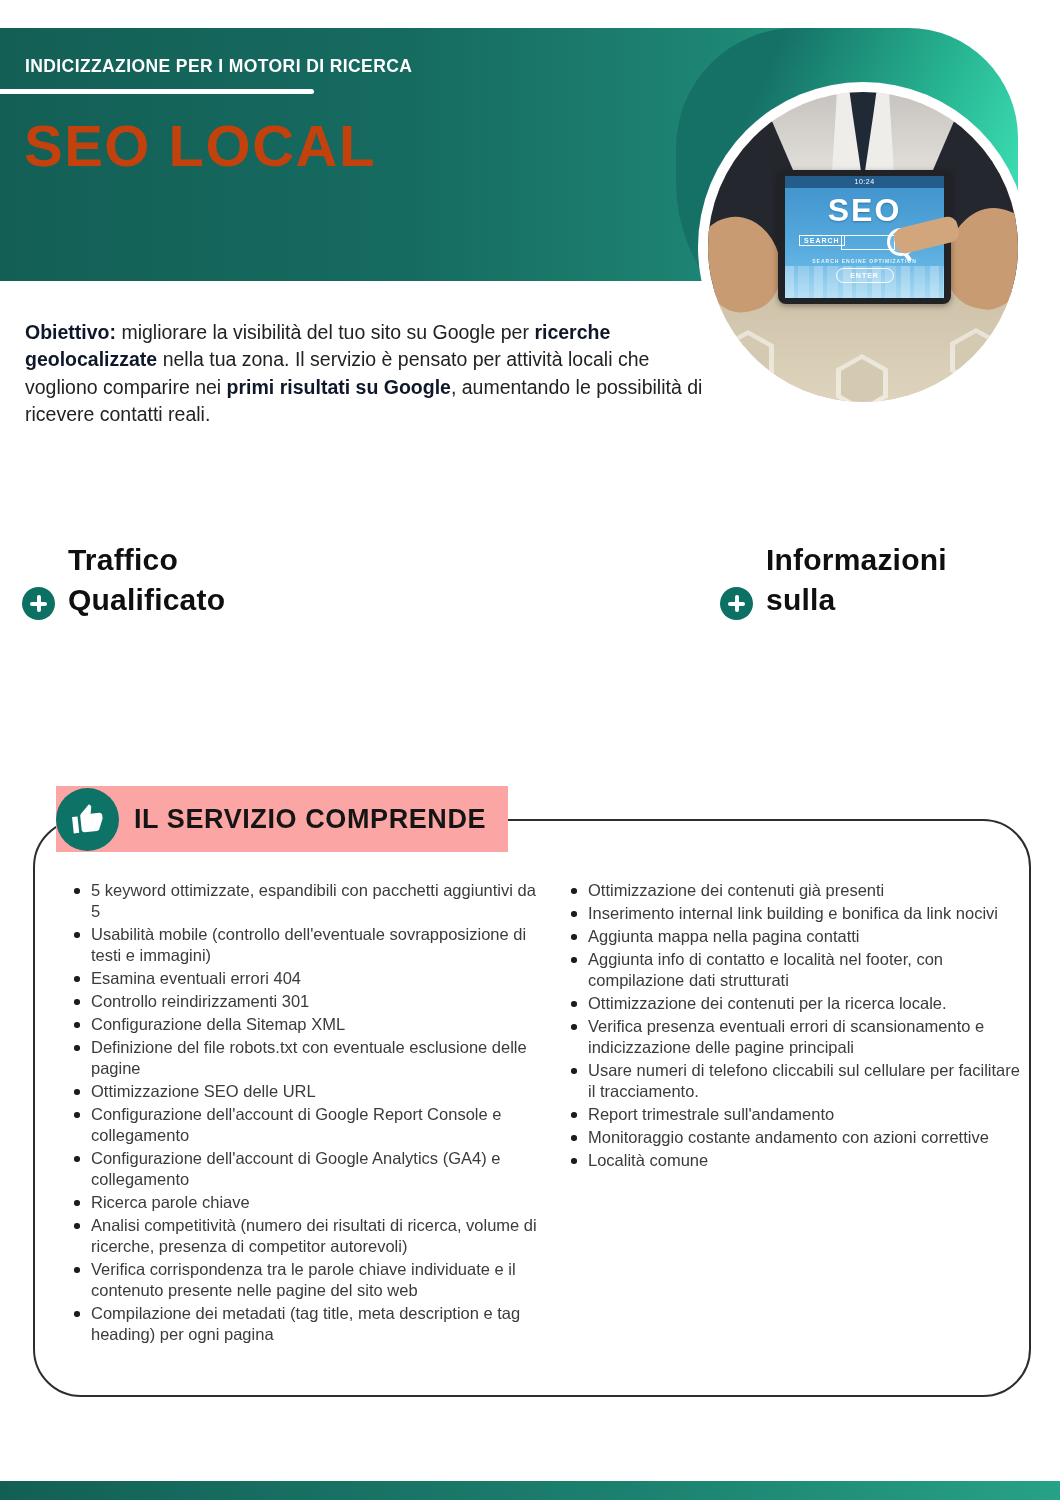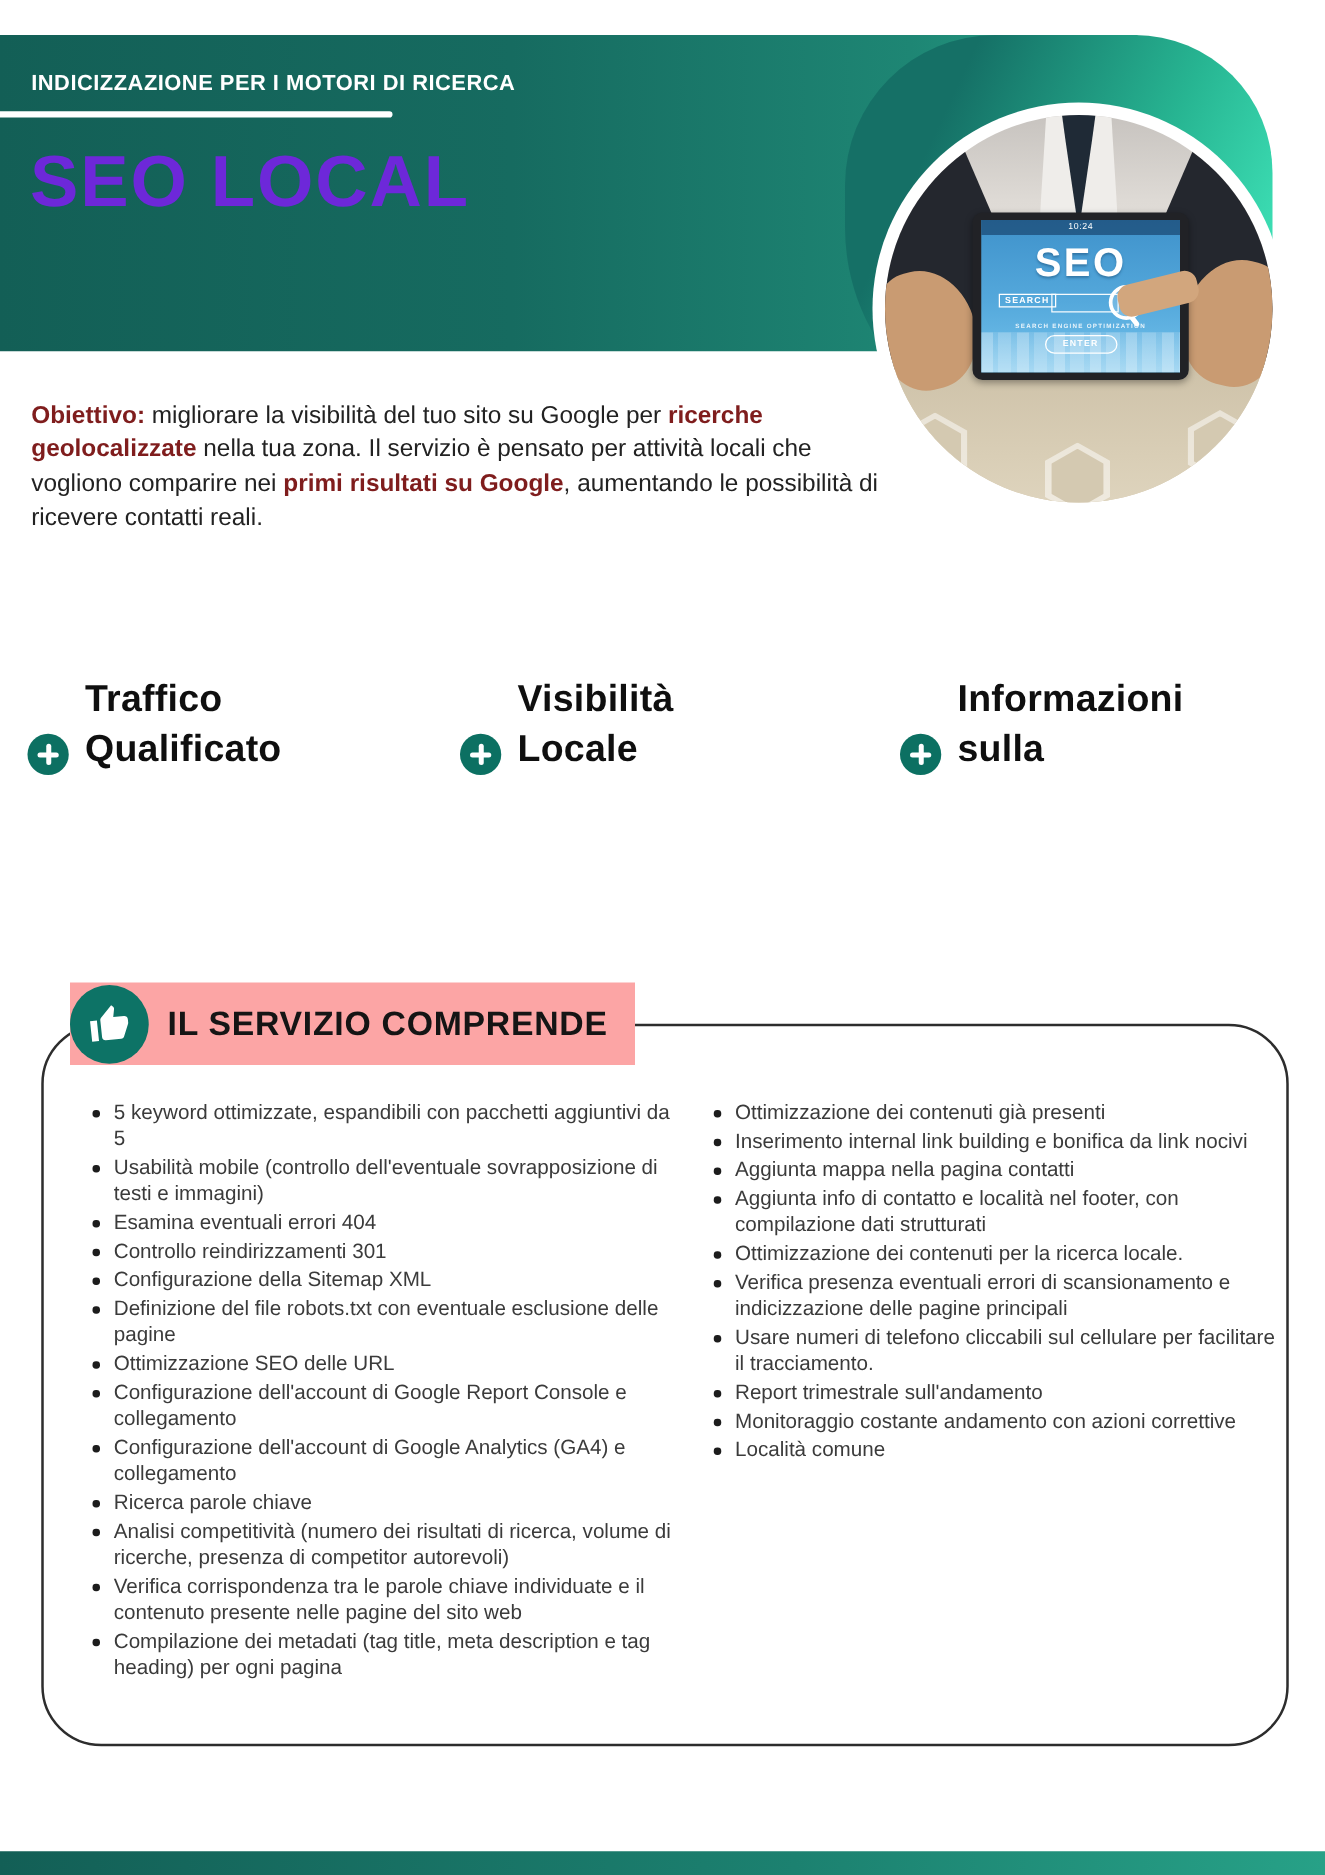--- a/index.html
+++ b/index.html
@@ -20,21 +20,21 @@
   }
   .eyebrow{
     position:absolute;left:25px;top:56px;color:#fff;font-size:17.5px;
     font-weight:800;letter-spacing:.4px;
   }
   .eyebrow-line{
     position:absolute;left:0;top:89px;width:314px;height:5px;background:#fff;
     border-radius:0 3px 3px 0;
   }
   .page-title{
-    position:absolute;left:24px;top:116px;color:#6d28d9;font-size:58px;
+    position:absolute;left:24px;top:116px;color:#c2410c;font-size:58px;
     font-weight:800;letter-spacing:1.5px;line-height:60px;
   }
   
   .photo-ring{
     position:absolute;left:698px;top:82px;width:330px;height:330px;
     border-radius:50%;background:#fff;
   }
   .photo{
     position:absolute;left:708px;top:92px;width:310px;height:310px;
     border-radius:50%;overflow:hidden;
@@ -83,21 +83,21 @@
     letter-spacing:1px;text-align:center;line-height:13px;background:rgba(255,255,255,.12);}
   .skyline{left:0;bottom:0;width:100%;height:26%;
     background:
       linear-gradient(0deg,rgba(255,255,255,.30),rgba(255,255,255,.05)),
       repeating-linear-gradient(90deg,rgba(255,255,255,.32) 0 9px,rgba(255,255,255,.10) 9px 13px,rgba(255,255,255,.26) 13px 24px,rgba(255,255,255,.12) 24px 29px);}
   
   .intro{
     position:absolute;left:25px;top:299px;width:688px;color:#222;
     font-size:19.5px;line-height:27.5px;
   }
-  .intro .b{font-weight:bold;color:#7f1d1d;}
+  .intro .b{font-weight:bold;color:#0f172a;}
   
   #features{position:absolute;left:0;top:540px;width:1060px;height:150px;}
   .feature{position:absolute;top:0;display:flex;align-items:flex-end;}
   .f0{left:22px;} .f1{left:368px;} .f2{left:720px;}
   .plus-icon{width:33px;height:33px;border-radius:50%;background:#0c7062;
     position:relative;flex:0 0 33px;margin-top:6px;margin-right:13px;}
   .plus-icon::before,.plus-icon::after{content:"";position:absolute;background:#fff;border-radius:2px;}
   .plus-icon::before{left:8px;top:14.5px;width:17px;height:4px;}
   .plus-icon::after{left:14.5px;top:8px;width:4px;height:17px;}
   .feature-label{font-size:30px;font-weight:800;line-height:40px;color:#0f0f0f;letter-spacing:.2px;}
@@ -177,27 +177,20 @@
 </div>
 
 <p class="intro" id="intro"><span class="b">Obiettivo:</span><span> migliorare la visibilità del tuo sito su Google per </span><span class="b">ricerche geolocalizzate</span><span> nella tua zona. Il servizio è pensato per attività locali che vogliono comparire nei </span><span class="b">primi risultati su Google</span><span>, aumentando le possibilità di ricevere contatti reali.</span></p>
 
 <div id="features">
     <div class="feature f0">
       <span class="plus-icon"></span>
       <div class="feature-label">
         <div>Traffico</div>
         <div>Qualificato</div>
-      </div>
-    </div>
-    <div class="feature f1">
-      <span class="plus-icon"></span>
-      <div class="feature-label">
-        <div>Visibilità</div>
-        <div>Locale</div>
       </div>
     </div>
     <div class="feature f2">
       <span class="plus-icon"></span>
       <div class="feature-label">
         <div>Informazioni</div>
         <div>sulla</div>
       </div>
     </div>
   </div>

